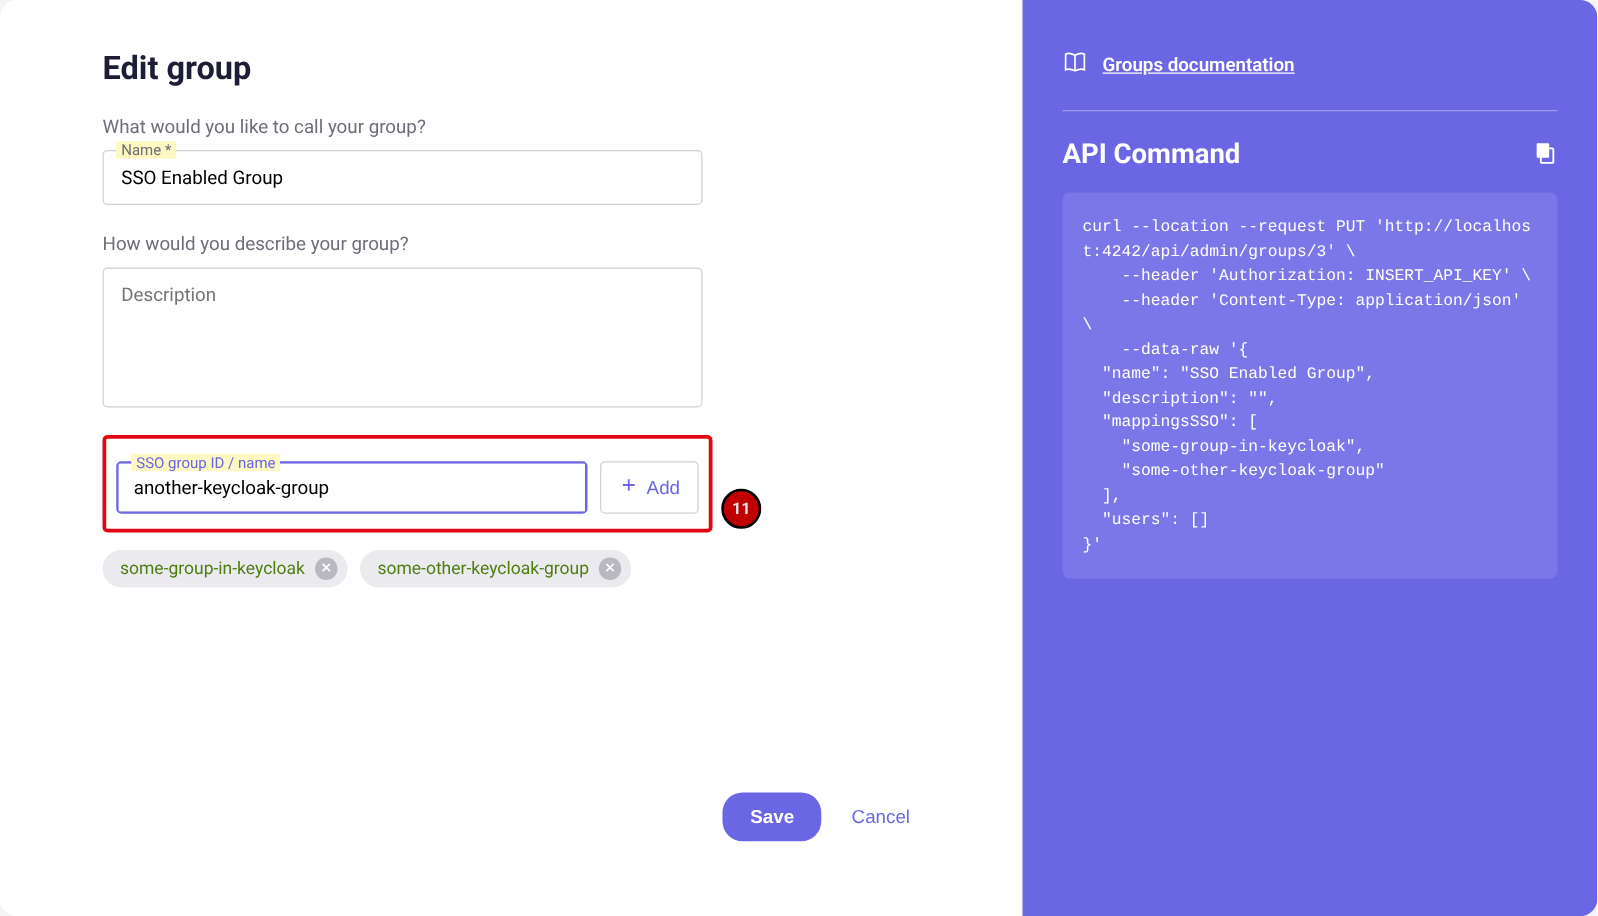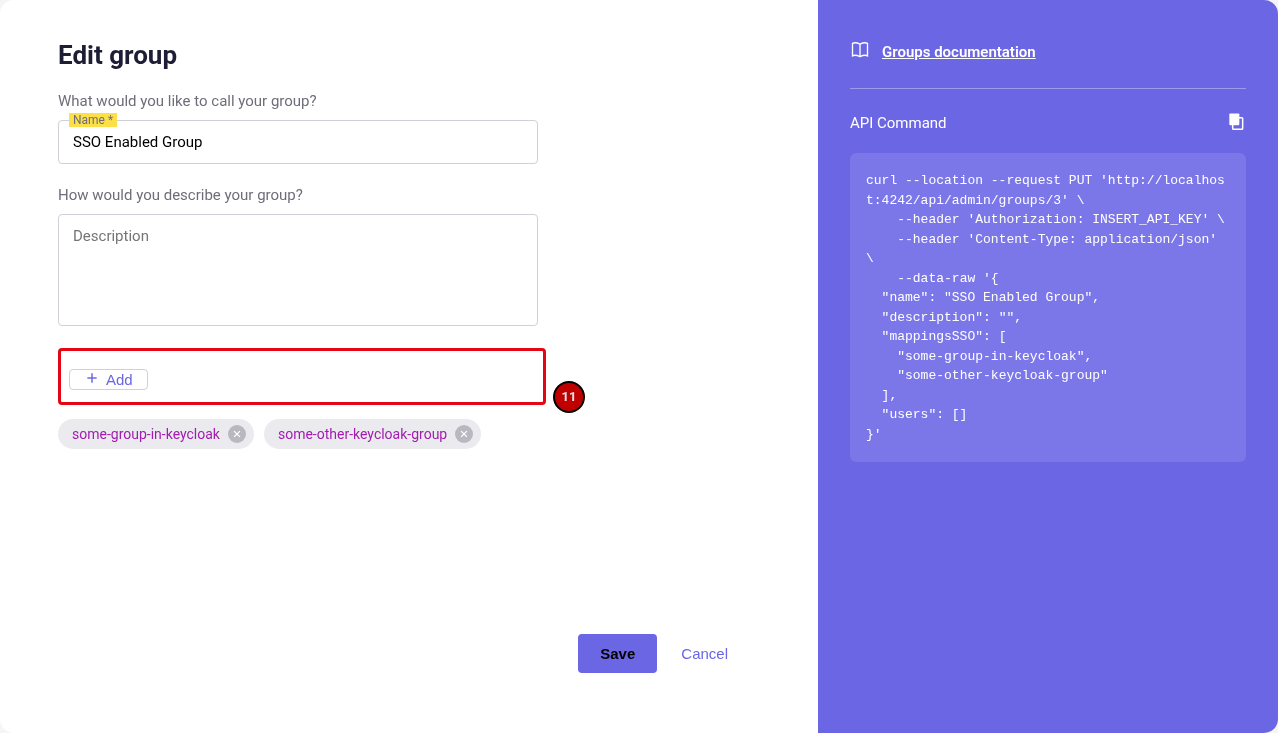--- a/index.html
+++ b/index.html
@@ -17,20 +17,21 @@
     background: #fff;
     border-radius: 14px;
     overflow: hidden;
   }
   .left-panel {
     flex: 1;
     padding: 40px 50px 30px 58px;
     display: flex;
     flex-direction: column;
     position: relative;
+    margin-left: 24px;
   }
   .right-panel {
     width: 460px;
     background: #6b66e3;
     color: #fff;
     padding: 40px 32px;
     font-size: 15px;
   }
   h1.page-title {
     font-size: 26px;
@@ -47,21 +48,21 @@
   .input-wrap {
     position: relative;
     border: 1px solid #d0d0d8;
     border-radius: 4px;
     background: #fff;
   }
   .input-label {
     position: absolute;
     top: -8px;
     left: 10px;
-    background: #fde047;
+    background: #fef9c3;
     padding: 0 4px;
     font-size: 12px;
     color: #6e6e7a;
   }
   .input-wrap input, .input-wrap textarea {
     width: 100%;
     border: 0;
     outline: 0;
     padding: 12px 14px;
     font-size: 15px;
@@ -135,21 +136,21 @@
     flex-wrap: wrap;
   }
   .chip {
     display: inline-flex;
     align-items: center;
     gap: 8px;
     background: #ebebef;
     border-radius: 16px;
     padding: 6px 8px 6px 14px;
     font-size: 14px;
-    color: #a21caf;
+    color: #4d7c0f;
   }
   .chip-remove {
     width: 18px; height: 18px;
     border-radius: 50%;
     background: #b8b8c0;
     display: flex;
     align-items: center;
     justify-content: center;
     cursor: pointer;
   }
@@ -158,23 +159,23 @@
     margin-top: auto;
     display: flex;
     gap: 24px;
     justify-content: flex-end;
     align-items: center;
     padding-bottom: 30px;
     padding-right: 40px;
   }
   .btn-primary {
     background: #6b66e3;
-    color: #000000;
+    color: #ffffff;
     border: 0;
-    border-radius: 4px;
+    border-radius: 16px;
     padding: 11px 22px;
     font-size: 15px;
     font-weight: 700;
     cursor: pointer;
   }
   .btn-link {
     background: transparent;
     border: 0;
     color: #6b66e3;
     font-size: 15px;
@@ -194,21 +195,21 @@
     margin-bottom: 22px;
   }
   .doc-link-row a { color: #fff; text-decoration: underline; font-weight: 600; }
   .doc-link-row svg { width: 20px; height: 20px; flex-shrink:0; }
   .api-header {
     display: flex;
     justify-content: space-between;
     align-items: center;
     margin-bottom: 18px;
   }
-  .api-header h2 { font-size: 15px; font-weight: 400; }
+  .api-header h2 { font-size: 22px; font-weight: 700; }
   .api-header .copy-icon { cursor: pointer; }
   .api-header svg { width: 20px; height: 20px; }
   .code-block {
     background: #7b77e8;
     border-radius: 6px;
     padding: 18px 16px;
     font-family: "Courier New", monospace;
     font-size: 13px;
     line-height: 1.5;
     white-space: pre-wrap;
@@ -236,20 +237,24 @@
 
     <div class="field-block desc-wrap">
       <div class="question">How would you describe your group?</div>
       <div class="input-wrap">
         <textarea placeholder="Description" style=""></textarea>
       </div>
     </div>
 
     <div class="sso-section" style="width:488px;">
       <div class="sso-row">
+        <div class="sso-input-wrap">
+          <span class="input-label">SSO group ID / name</span>
+          <input type="text" value="another-keycloak-group" style="">
+        </div>
         <button class="add-btn">
           <span>
             <svg viewBox="0 0 24 24" fill="none" stroke="#6b66e3" stroke-width="2.2">
                 <line x1="12" y1="5" x2="12" y2="19"></line>
                 <line x1="5" y1="12" x2="19" y2="12"></line>
               </svg>
           </span>
           <span>Add</span>
         </button>
       </div>

